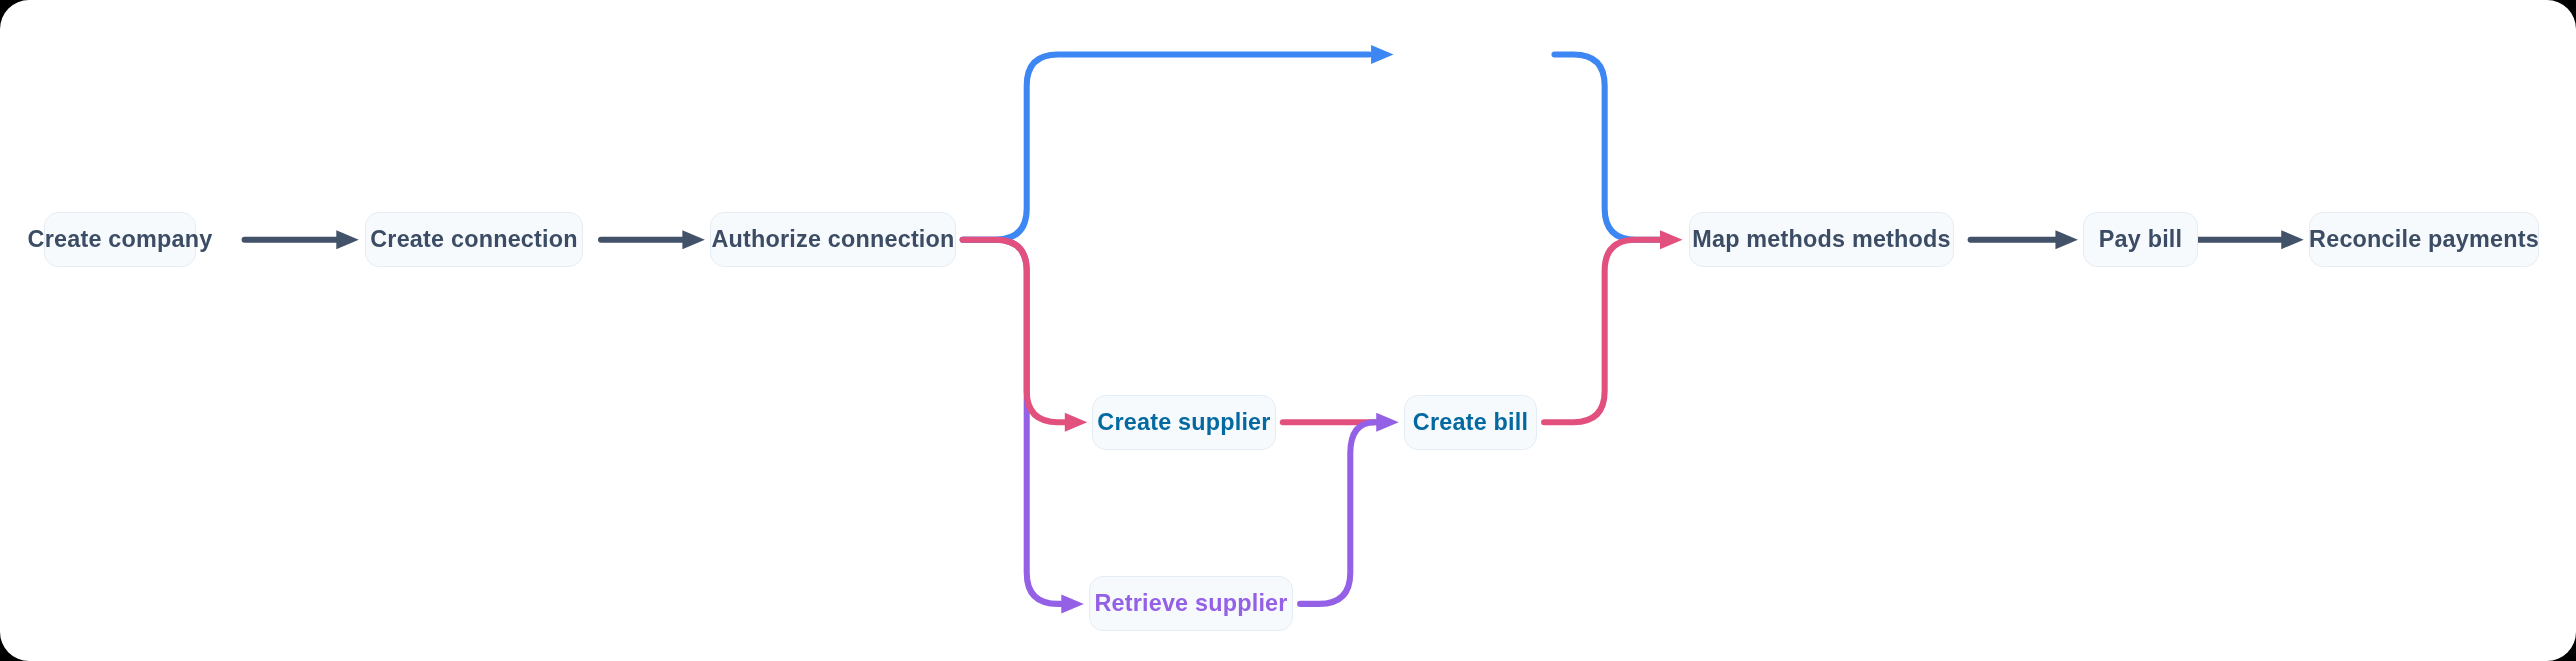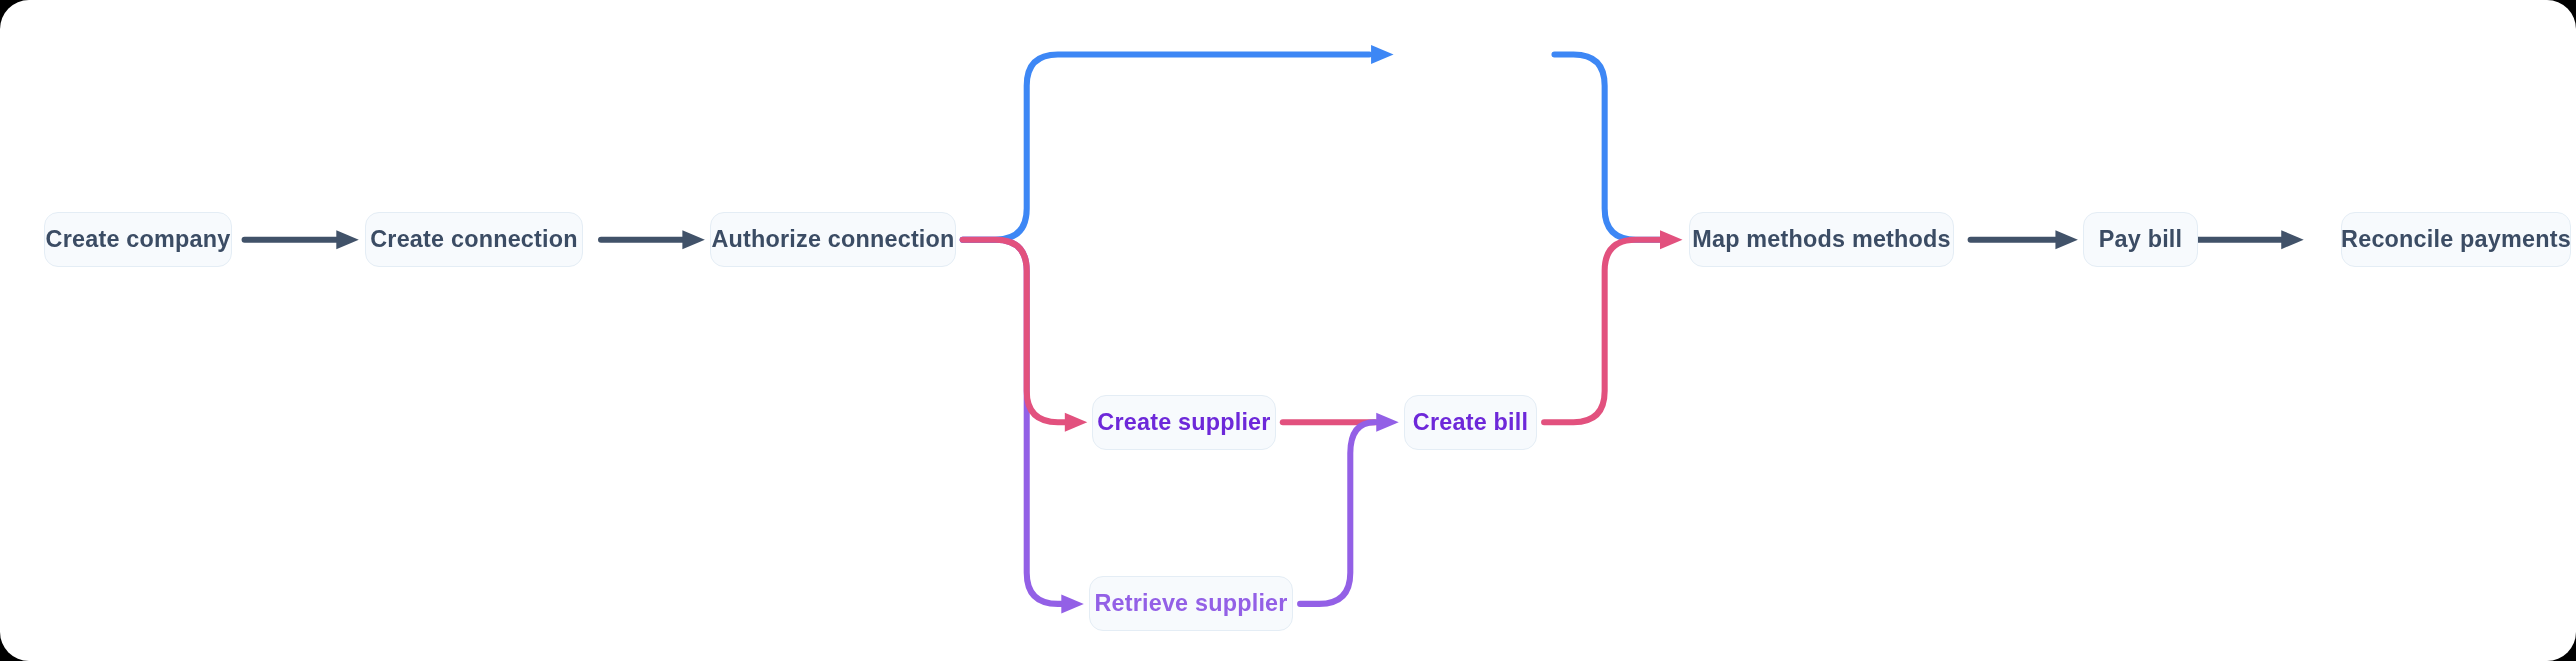--- a/index.html
+++ b/index.html
@@ -28,33 +28,33 @@
     background:#f7fafd;
     border:1.7px solid #e4edf5;
     border-radius:14px;
     display:flex;align-items:center;justify-content:center;
     font-size:23.4px;font-weight:700;
     white-space:nowrap;
     color:#3b4c64;
     letter-spacing:0.2px;
   }
   .node.blue-text{color:#3d87f5;}
-  .node.pink-text{color:#6d28d9;}
+  .node.pink-text{color:#0369a1;}
   .node.purple-text{color:#9360e6;}
   
-  #n-create-company      {left:44px;  top:212px; width:188px;}
+  #n-create-company      {left:44px;  top:212px; width:152px;}
   #n-create-connection   {left:365px; top:212px; width:218px;}
   #n-authorize-connection{left:710px; top:212px; width:246px;}
   #n-retrieve-bill       {left:1402px;top:27px;  width:145px;}
   #n-create-supplier     {left:1092px;top:395px; width:184px;}
   #n-create-bill         {left:1404px;top:395px; width:133px;}
   #n-retrieve-supplier   {left:1089px;top:576px; width:204px;}
   #n-map-payment-methods {left:1689px;top:212px; width:265px;}
   #n-pay-bill            {left:2083px;top:212px; width:115px;}
-  #n-reconcile-payments  {left:2309px;top:212px; width:230px;margin-left:32px;}
+  #n-reconcile-payments  {left:2309px;top:212px; width:230px;}
 </style>
 </head>
 <body>
 
 <div class="canvas">
 
   <svg class="edges-layer" viewBox="0 0 2976 764" aria-hidden="true">
 
     <path class="edge purple" d="M1112 277 L1150 277 Q1186 277 1186 313 L1186 662 Q1186 698 1222 698 L1228 698"></path>
     <polygon class="head purple" points="1252,698 1226,687 1226,709"></polygon>

